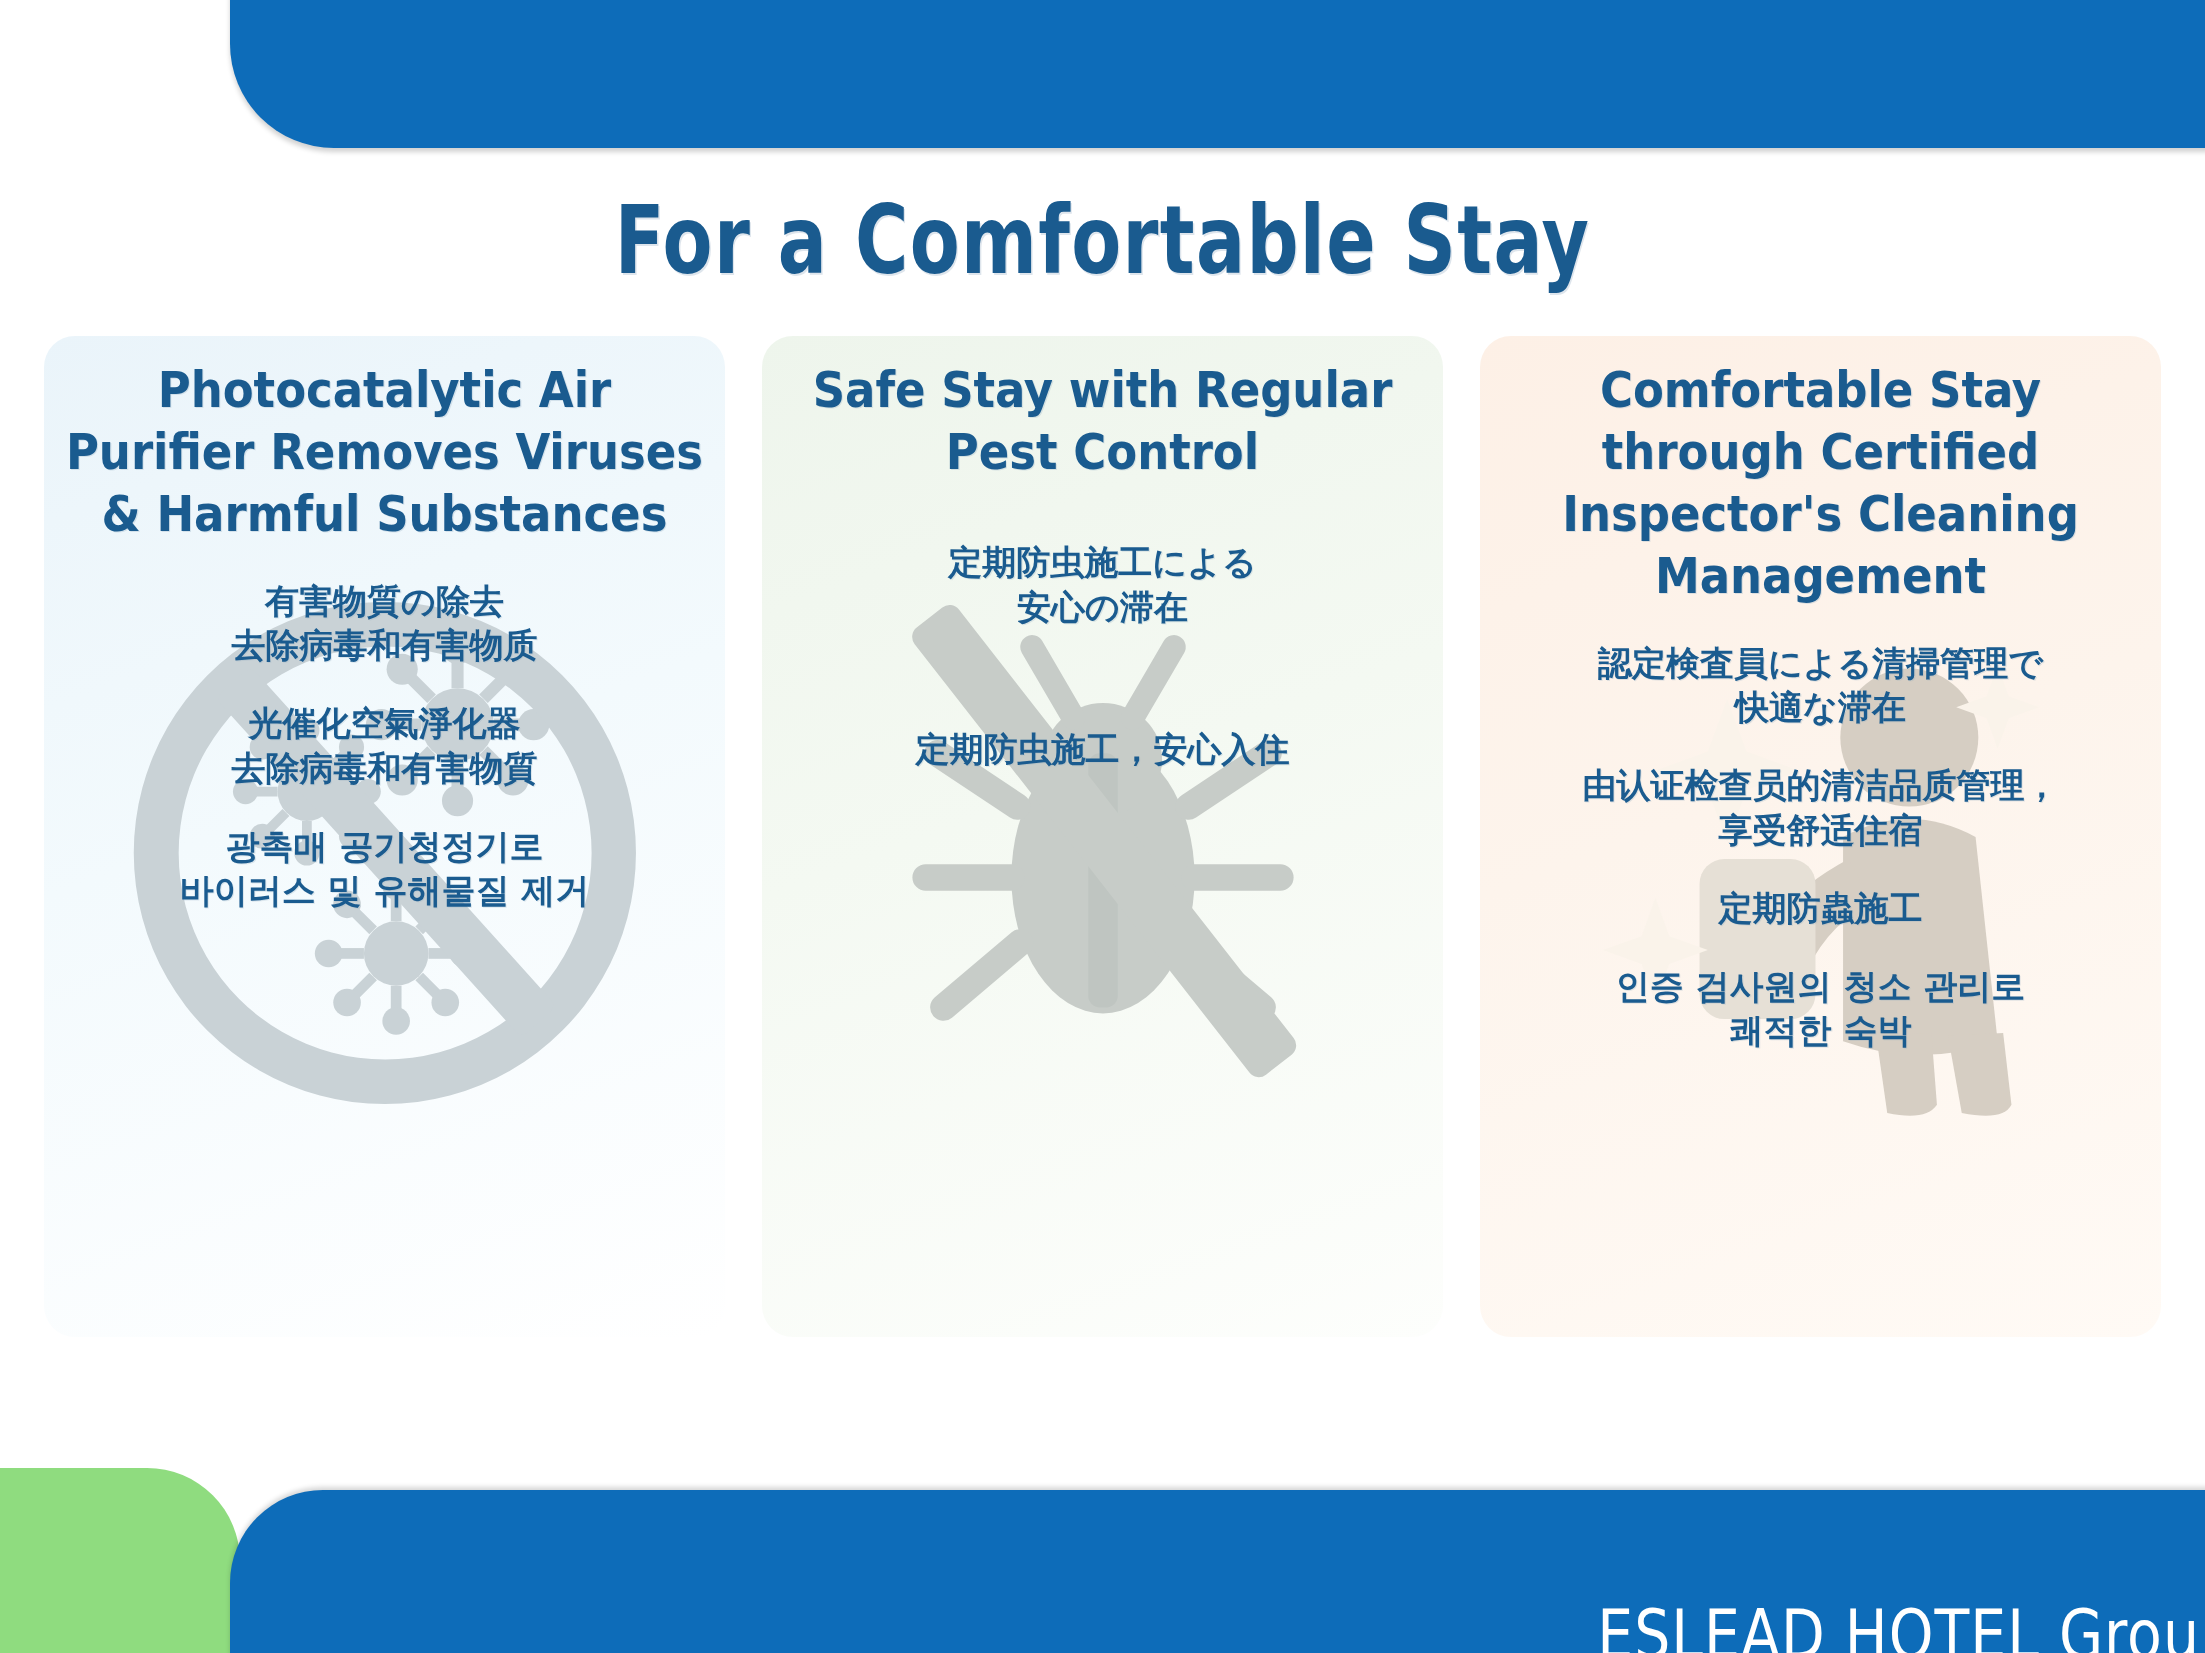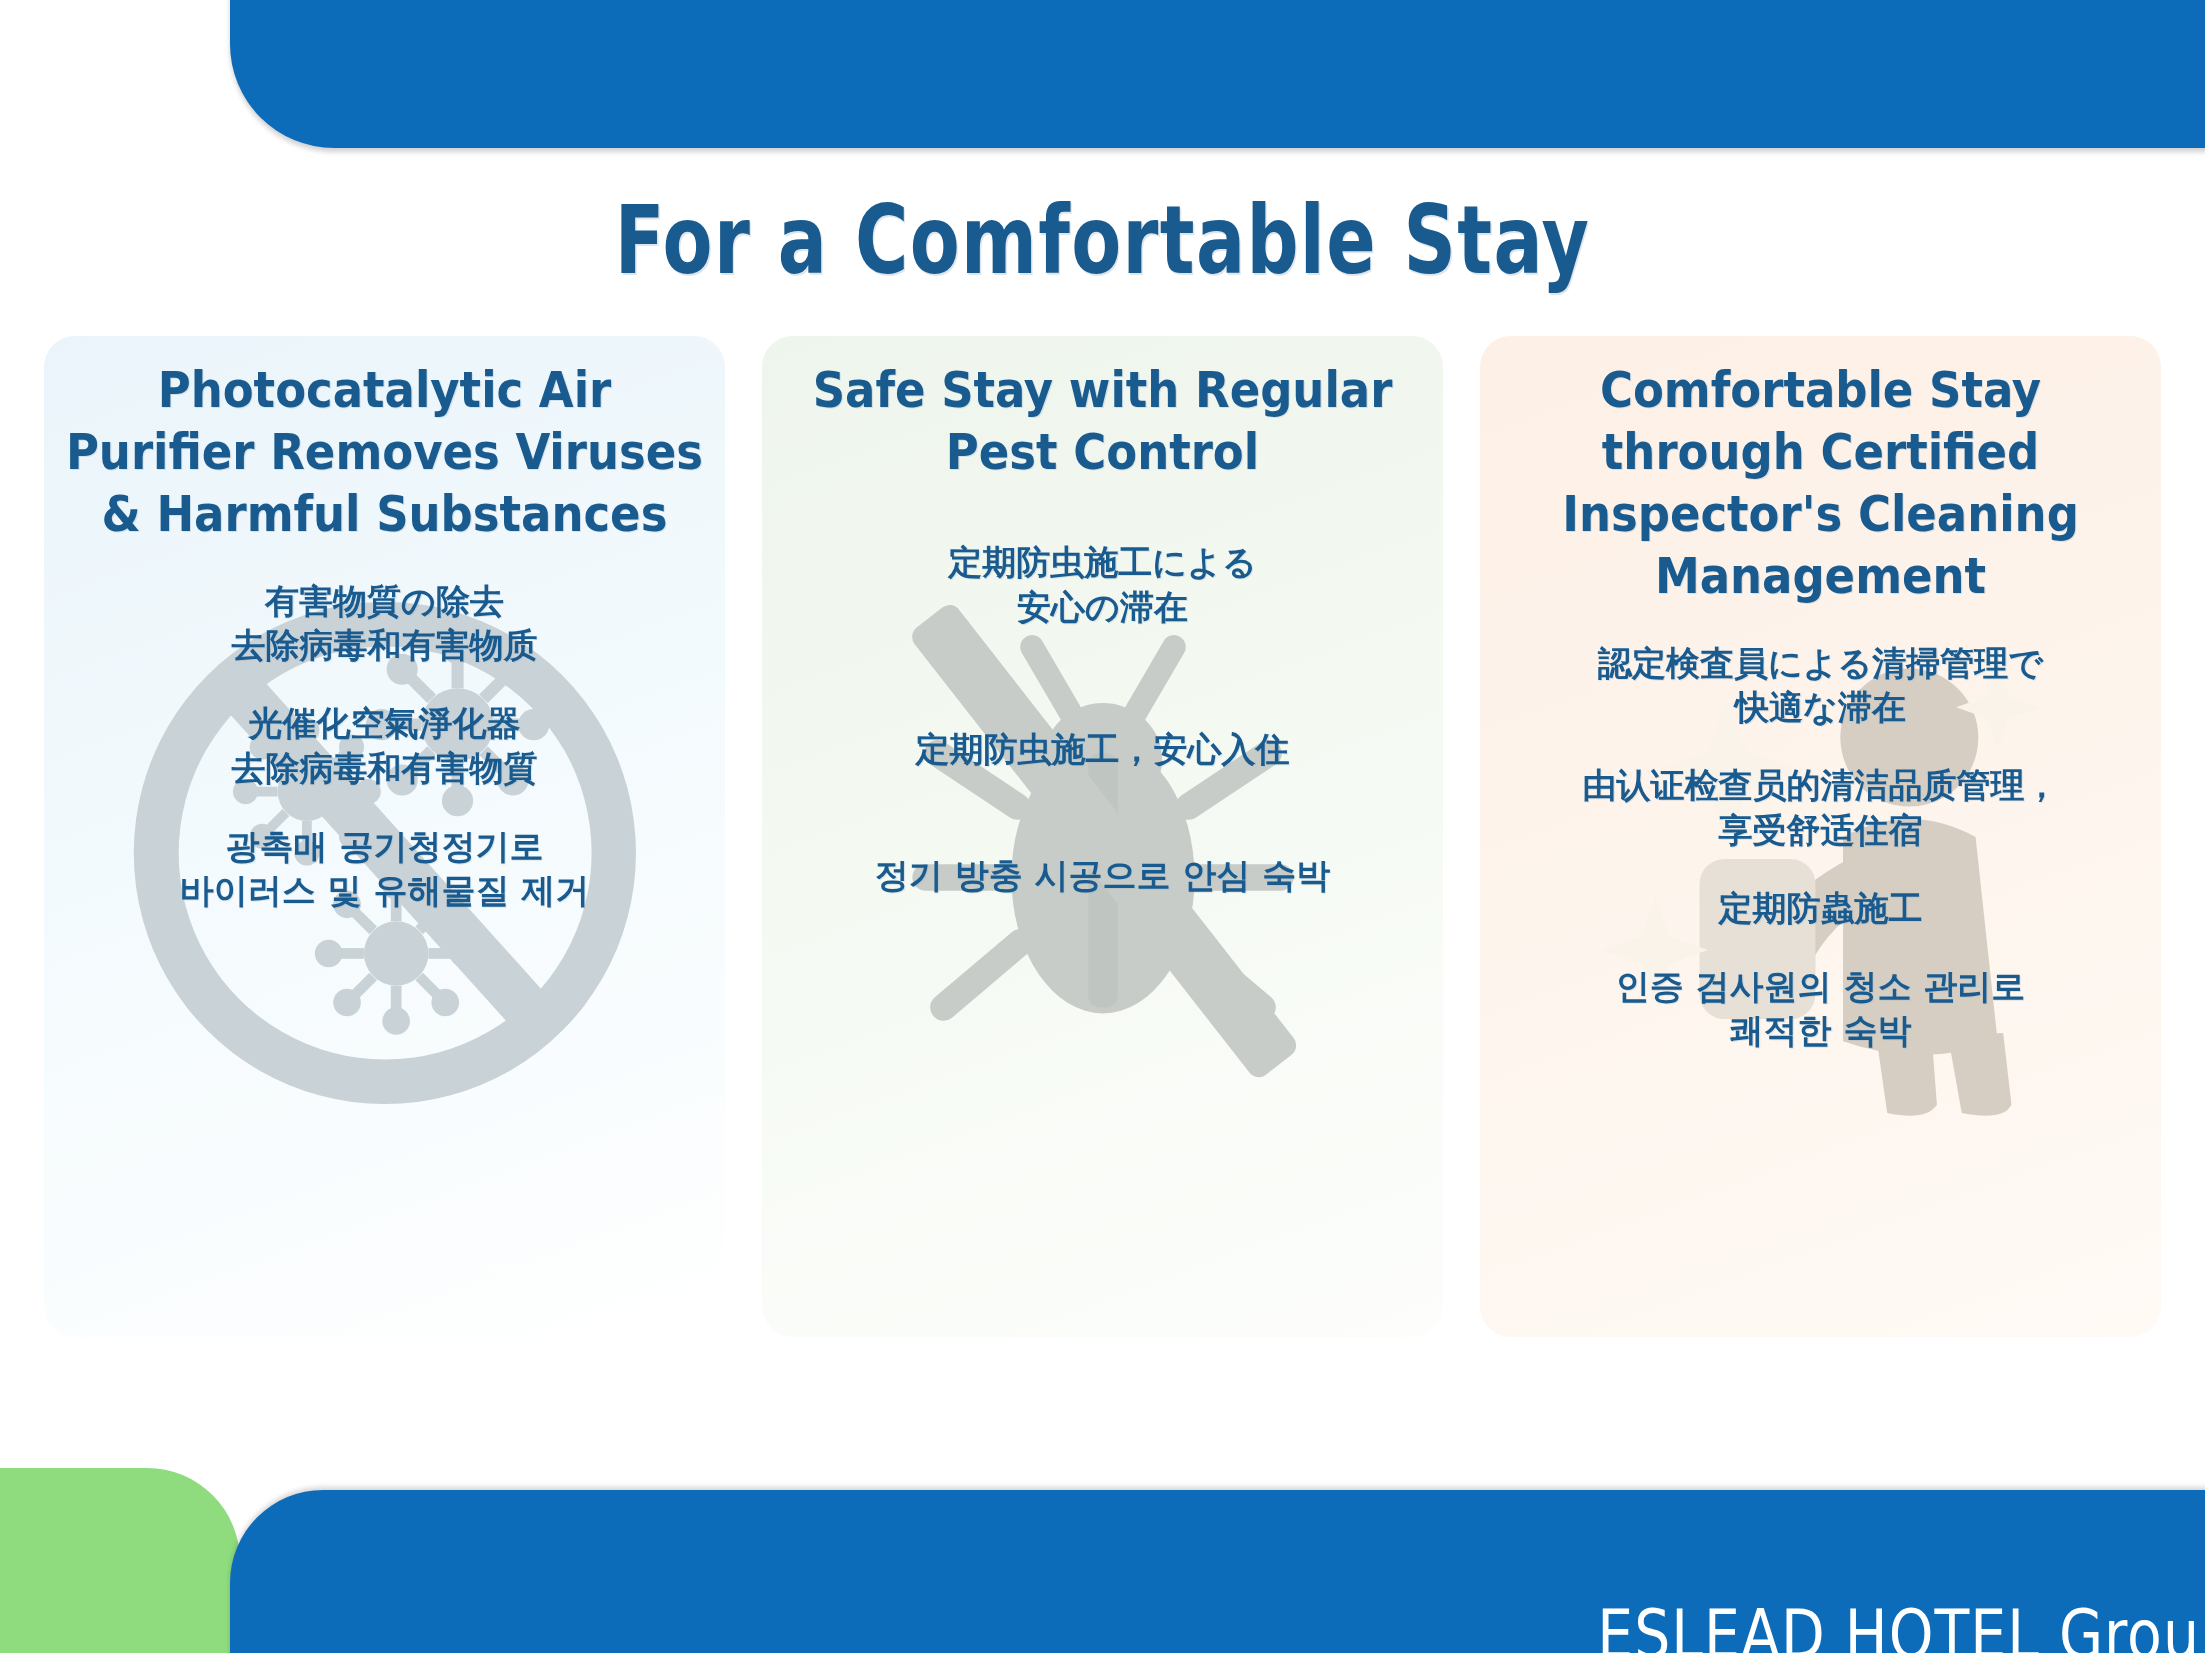--- a/index.html
+++ b/index.html
@@ -303,23 +303,20 @@
         <div class="lang-block tight">
           <span class="l">定期防虫施工による</span>
           <span class="l">安心の滞在</span>
         </div>
 
         <div class="lang-block" style="margin-top:98px;">
           <span class="l">定期防虫施工，安心入住</span>
         </div>
 
 
-        <div class="lang-block" style="margin-top:82px;">
-          <span class="l">정기 방충 시공으로 안심 숙박</span>
-        </div>
       </div>
     </div>
 
     <div class="card card-3">
 
       <svg class="watermark wm-3" viewBox="0 0 200 200">
         <g fill="#d6cec3">
 
           <circle cx="132" cy="60" r="25"></circle>
 

